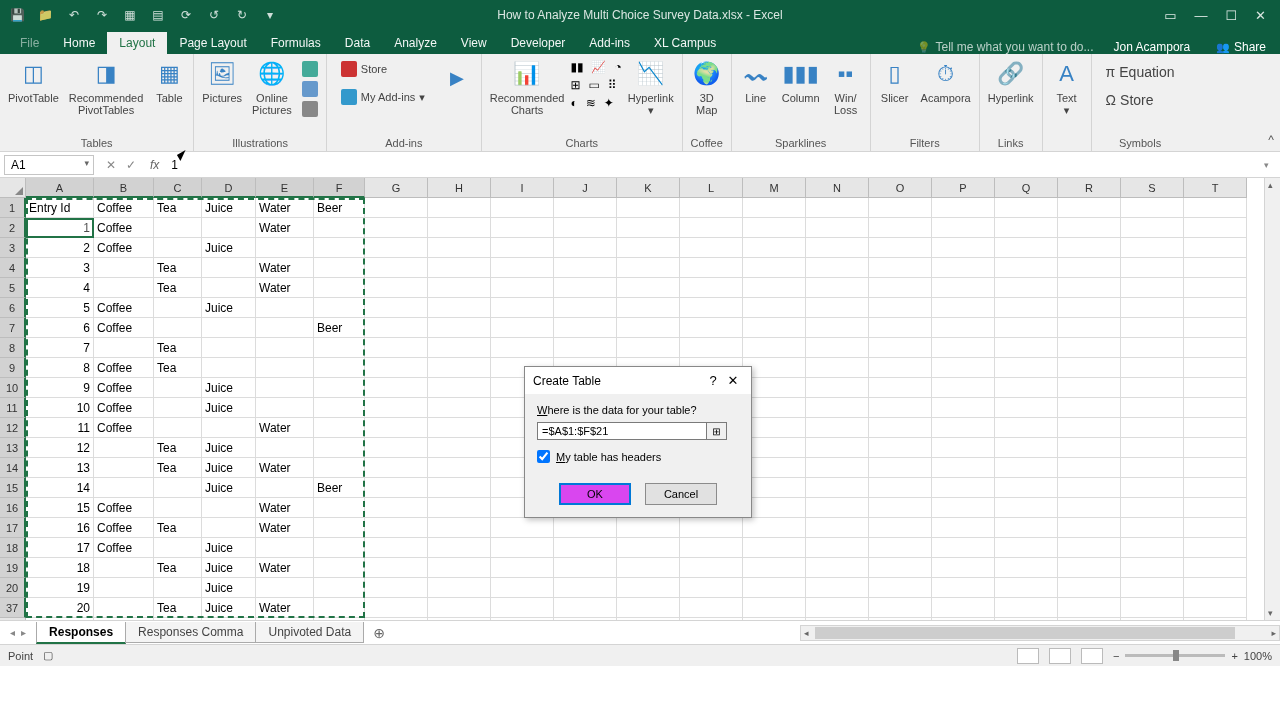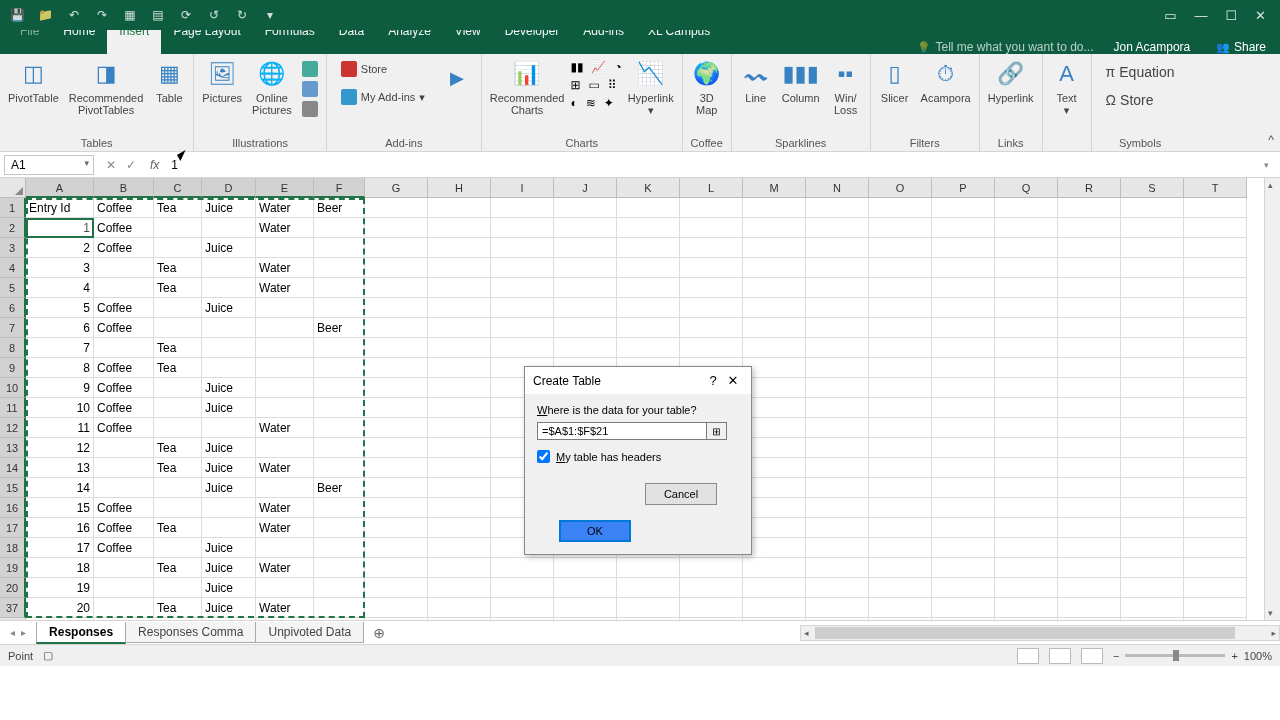--- a/index.html
+++ b/index.html
@@ -8,21 +8,21 @@
 
 .titlebar { height: 30px; background: #0d5c3f; color: #fff; display: flex; align-items: center; position: relative; }
 .titlebar .qat { display: flex; gap: 12px; padding-left: 10px; align-items: center; }
 .titlebar .qat span { width: 16px; height: 16px; display: inline-flex; align-items: center; justify-content: center; opacity: 0.8; font-size: 12px; }
 .titlebar .title { position: absolute; left: 50%; transform: translateX(-50%); font-size: 12px; color: rgba(255,255,255,0.85); }
 .titlebar .winbtns { margin-left: auto; display: flex; gap: 18px; padding-right: 14px; }
 .titlebar .winbtns span { font-size: 13px; opacity: 0.85; }
 
 
 .tabs { height: 24px; background: #0d5c3f; display: flex; align-items: flex-end; padding-left: 8px; gap: 0; }
-.tabs .tab { color: rgba(255,255,255,0.95); padding: 4px 12px 16px; font-size: 12px; cursor: pointer; margin-top: 10px; }
+.tabs .tab { color: rgba(255,255,255,0.95); padding: 4px 12px 4px; font-size: 12px; cursor: pointer; margin-top: 10px; }
 .tabs .tab.file { background: #0d5c3f; color: rgba(255,255,255,0.5); }
 .tabs .tab.active { background: #f0f0f0; color: #217346; }
 .tabs .spacer { flex: 1; }
 .tabs .tellme { color: rgba(255,255,255,0.7); font-size: 12px; display: flex; align-items: center; gap: 4px; padding-right: 8px; }
 .tabs .tellme::before { content: "💡"; font-size: 11px; opacity: 0.6; }
 .tabs .user { color: #fff; font-size: 12px; padding: 0 12px; }
 .tabs .share { color: #fff; font-size: 12px; padding: 0 14px; display: flex; align-items: center; gap: 4px; }
 .tabs .share::before { content: "👥"; font-size: 11px; }
 
 
@@ -100,21 +100,21 @@
 .dialog .dbody .q { margin-bottom: 6px; }
 .dialog .rangebox { display: flex; width: 190px; }
 .dialog .rangebox input { flex: 1; border: 1px solid #7a7a7a; padding: 2px 4px; font-size: 11px; background: #fff; }
 .dialog .rangebox input::selection { background: #3399ff; color: #fff; }
 .dialog .rangebox .picker { width: 20px; border: 1px solid #7a7a7a; border-left: none; display: flex; align-items: center; justify-content: center; background: #f0f0f0; cursor: pointer; font-size: 10px; }
 .dialog .checkrow { margin-top: 10px; display: flex; align-items: center; gap: 6px; }
 .dialog .checkrow input { width: 13px; height: 13px; }
 .dialog .checkrow label u { text-decoration: underline; }
 .dialog .dbtns { padding: 10px 12px 12px; display: flex; justify-content: center; gap: 14px; }
 .dialog .dbtns button { width: 72px; height: 22px; font-size: 11px; cursor: pointer; border: 1px solid #8b8b8b; background: #e1e1e1; }
-.dialog .dbtns button.primary { border: 2px solid #0078d7; background: #3b82f6; margin-top: 37px; }
+.dialog .dbtns button.primary { border: 2px solid #0078d7; background: #d946ef; }
 
 
 .cursor { position: absolute; left: 178px; top: 152px; width: 14px; height: 18px; pointer-events: none; }
 .cursor::before { content: ""; position: absolute; left: 0; top: 0; border-left: 10px solid #000; border-bottom: 7px solid transparent; border-top: 0; width: 0; height: 0; transform: rotate(-30deg); }
 </style>
 </head>
 <body>
 
 <div class="titlebar">
   <div class="qat">
@@ -122,32 +122,33 @@
     <span>📁</span>
     <span>↶</span>
     <span>↷</span>
     <span>▦</span>
     <span>▤</span>
     <span>⟳</span>
     <span>↺</span>
     <span>↻</span>
     <span>▾</span>
   </div>
+  <div class="title">How to Analyze Multi Choice Survey Data.xlsx - Excel</div>
   <div class="winbtns">
     <span>▭</span>
     <span>—</span>
     <span>☐</span>
     <span>✕</span>
   </div>
 </div>
 
 <div class="tabs">
   <div class="tab file">File</div>
   <div class="tab">Home</div>
-  <div class="tab active">Insert</div>
+  <div class="tab active">Layout</div>
   <div class="tab">Page Layout</div>
   <div class="tab">Formulas</div>
   <div class="tab">Data</div>
   <div class="tab">Analyze</div>
   <div class="tab">View</div>
   <div class="tab">Developer</div>
   <div class="tab">Add-ins</div>
   <div class="tab">XL Campus</div>
   <div class="spacer"></div>
   <div class="tellme">Tell me what you want to do...</div>

